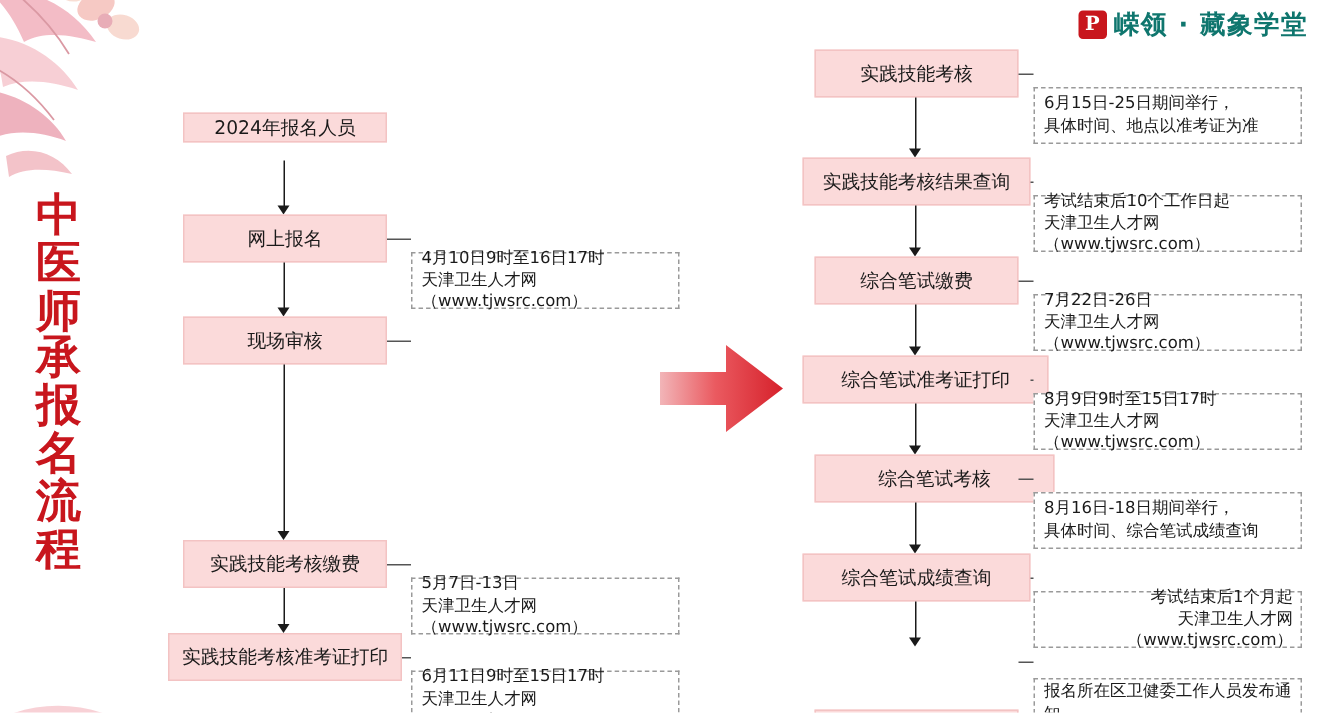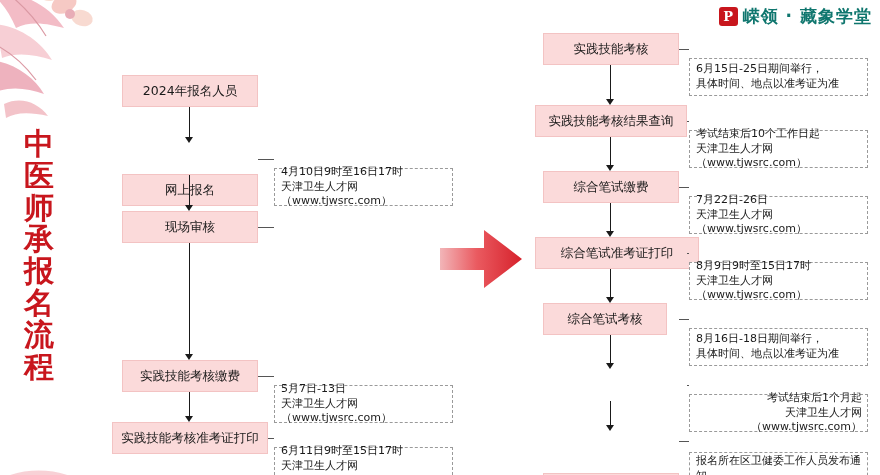--- a/index.html
+++ b/index.html
@@ -170,26 +170,26 @@
     </g>
   </svg>
 
   <div class="brand">
     <div class="brand-mark">P</div>
     <div class="brand-text">嵘领 · 藏象学堂</div>
   </div>
 
   <div class="vtitle">中医师承报名流程</div>
 
-  <div class="node" style="left:122px; top:75px; width:136px; height:32px;">2024年报名人员</div>
+  <div class="node" style="left:122px; top:75px; width:136px; height:20px;">2024年报名人员</div>
 
   <div class="vline" style="left:189px; top:107px; height:32px;"></div>
   <div class="varrow" style="left:185px; top:137px;"></div>
 
-  <div class="node" style="left:122px; top:143px; width:136px; height:32px;margin-top:31px;">网上报名</div>
+  <div class="node" style="left:122px; top:143px; width:136px; height:32px;">网上报名</div>
   <div class="hline" style="left:258px; top:159px; width:16px;"></div>
   <div class="note" style="left:274px; top:140px; width:179px; height:38px;">4月10日9时至16日17时
 天津卫生人才网（www.tjwsrc.com）</div>
 
   <div class="vline" style="left:189px; top:175px; height:32px;"></div>
   <div class="varrow" style="left:185px; top:205px;"></div>
 
   <div class="node" style="left:122px; top:211px; width:136px; height:32px;">现场审核</div>
   <div class="hline" style="left:258px; top:227px; width:16px;"></div>
 
@@ -245,28 +245,29 @@
   <div class="varrow" style="left:606px; top:231px;"></div>
 
   <div class="node" style="left:535px; top:237px; width:164px; height:32px;">综合笔试准考证打印</div>
   <div class="hline" style="left:687px; top:253px; width:2px;"></div>
   <div class="note" style="left:689px; top:234px; width:179px; height:38px;">8月9日9时至15日17时
 天津卫生人才网（www.tjwsrc.com）</div>
 
   <div class="vline" style="left:610px; top:269px; height:30px;"></div>
   <div class="varrow" style="left:606px; top:297px;"></div>
 
-  <div class="node" style="left:543px; top:303px; width:124px; height:32px;text-align:right;">综合笔试考核</div>
+  <div class="node" style="left:543px; top:303px; width:160px; height:32px;text-align:right;">综合笔试考核</div>
   <div class="hline" style="left:679px; top:319px; width:10px;"></div>
   <div class="note" style="left:689px; top:300px; width:179px; height:38px;">8月16日-18日期间举行，
-具体时间、地点以准考证为准</div>
+具体时间、综合笔试成绩查询</div>
 
   <div class="vline" style="left:610px; top:335px; height:30px;"></div>
   <div class="varrow" style="left:606px; top:363px;"></div>
 
+  <div class="node" style="left:535px; top:369px; width:152px; height:32px;">综合笔试成绩查询</div>
   <div class="hline" style="left:687px; top:385px; width:2px;"></div>
   <div class="note" style="left:689px; top:366px; width:179px; height:38px;text-align:right;">考试结束后1个月起
 天津卫生人才网（www.tjwsrc.com）</div>
 
   <div class="vline" style="left:610px; top:401px; height:26px;"></div>
   <div class="varrow" style="left:606px; top:425px;"></div>
 
   <div class="node" style="left:543px; top:425px; width:136px; height:32px;margin-top:48px;">发证</div>
   <div class="hline" style="left:679px; top:441px; width:10px;"></div>
   <div class="note" style="left:689px; top:424px; width:179px; height:34px;">报名所在区卫健委工作人员发布通知</div>

